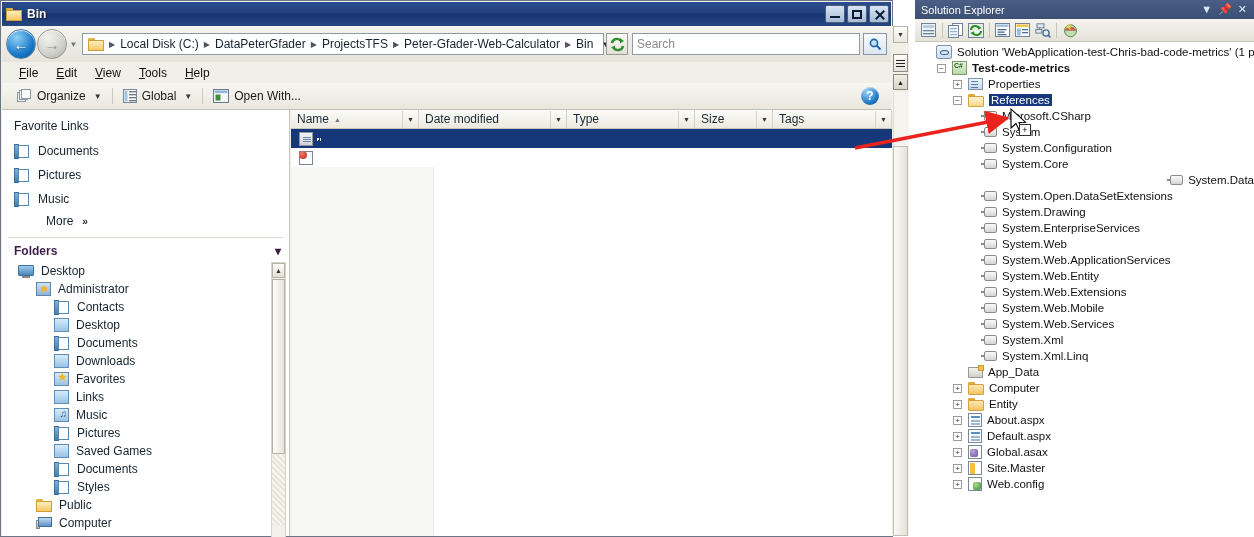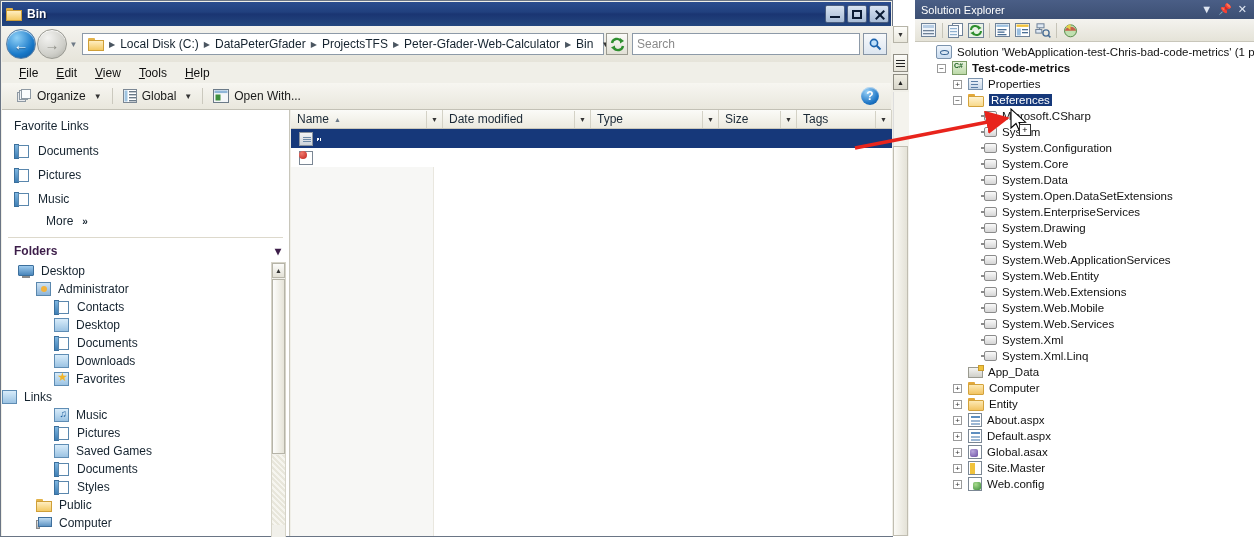--- a/index.html
+++ b/index.html
@@ -423,21 +423,21 @@
             <div class="treeitem" style="padding-left: 52px;">
               <span class="ico ic-plainfolder"></span>
               <span>Downloads</span>
             </div>
             <div class="treeitem" style="padding-left: 52px;">
               <span class="ico ic-plainfolder" style="position: relative;">
                 <span class="star" style="position:absolute;left:2px;top:-2px;">★</span>
               </span>
               <span>Favorites</span>
             </div>
-            <div class="treeitem" style="">
+            <div class="treeitem" style="padding-left: 52px;">
               <span class="ico ic-plainfolder"></span>
               <span>Links</span>
             </div>
             <div class="treeitem" style="padding-left: 52px;">
               <span class="ico ic-music"></span>
               <span>Music</span>
             </div>
             <div class="treeitem" style="padding-left: 52px;">
               <span class="ico ic-doclib">
                 <span class="left"></span>
@@ -481,21 +481,21 @@
         <div class="vscroll">
           <div class="vs-arrow">▲</div>
           <div class="vs-thumb"></div>
           <div class="vs-track"></div>
         </div>
       </div>
     </div>
 
     <div class="filepane">
       <div class="colhead">
-        <div class="col" style="width:152px">
+        <div class="col" style="width:128px">
           <span>Name</span>
           <span class="colsort">▲</span>
           <span class="colbtn">▼</span>
         </div>
         <div class="col" style="width:148px">
           <span>Date modified</span>
           <span class="colbtn">▼</span>
         </div>
         <div class="col" style="width:128px">
           <span>Type</span>
@@ -688,47 +688,47 @@
             <span style="width: 5px; flex: 0 0 5px;"></span>
             <span>System.Configuration</span>
           </div>
           <div class="srow" style="padding-left: 54px;">
             <span style="width: 9px; flex: 0 0 9px;"></span>
             <span style="width: 6px; flex: 0 0 6px;"></span>
             <span class="ico refico"></span>
             <span style="width: 5px; flex: 0 0 5px;"></span>
             <span>System.Core</span>
           </div>
-          <div class="srow" style="padding-left: 54px;">
+          <div class="srow" style="padding-left: 54px; justify-content: flex-end;">
             <span style="width: 9px; flex: 0 0 9px;"></span>
             <span style="width: 6px; flex: 0 0 6px;"></span>
             <span class="ico refico"></span>
             <span style="width: 5px; flex: 0 0 5px;"></span>
             <span>System.Data</span>
           </div>
           <div class="srow" style="padding-left: 54px;">
             <span style="width: 9px; flex: 0 0 9px;"></span>
             <span style="width: 6px; flex: 0 0 6px;"></span>
             <span class="ico refico"></span>
             <span style="width: 5px; flex: 0 0 5px;"></span>
             <span>System.Open.DataSetExtensions</span>
           </div>
           <div class="srow" style="padding-left: 54px;">
             <span style="width: 9px; flex: 0 0 9px;"></span>
             <span style="width: 6px; flex: 0 0 6px;"></span>
             <span class="ico refico"></span>
             <span style="width: 5px; flex: 0 0 5px;"></span>
+            <span>System.Drawing</span>
+          </div>
+          <div class="srow" style="padding-left: 54px;">
+            <span style="width: 9px; flex: 0 0 9px;"></span>
+            <span style="width: 6px; flex: 0 0 6px;"></span>
+            <span class="ico refico"></span>
+            <span style="width: 5px; flex: 0 0 5px;"></span>
             <span>System.EnterpriseServices</span>
-          </div>
-          <div class="srow" style="padding-left: 54px;">
-            <span style="width: 9px; flex: 0 0 9px;"></span>
-            <span style="width: 6px; flex: 0 0 6px;"></span>
-            <span class="ico refico"></span>
-            <span style="width: 5px; flex: 0 0 5px;"></span>
-            <span>System.Drawing</span>
           </div>
           <div class="srow" style="padding-left: 54px;">
             <span style="width: 9px; flex: 0 0 9px;"></span>
             <span style="width: 6px; flex: 0 0 6px;"></span>
             <span class="ico refico"></span>
             <span style="width: 5px; flex: 0 0 5px;"></span>
             <span>System.Web</span>
           </div>
           <div class="srow" style="padding-left: 54px;">
             <span style="width: 9px; flex: 0 0 9px;"></span>

